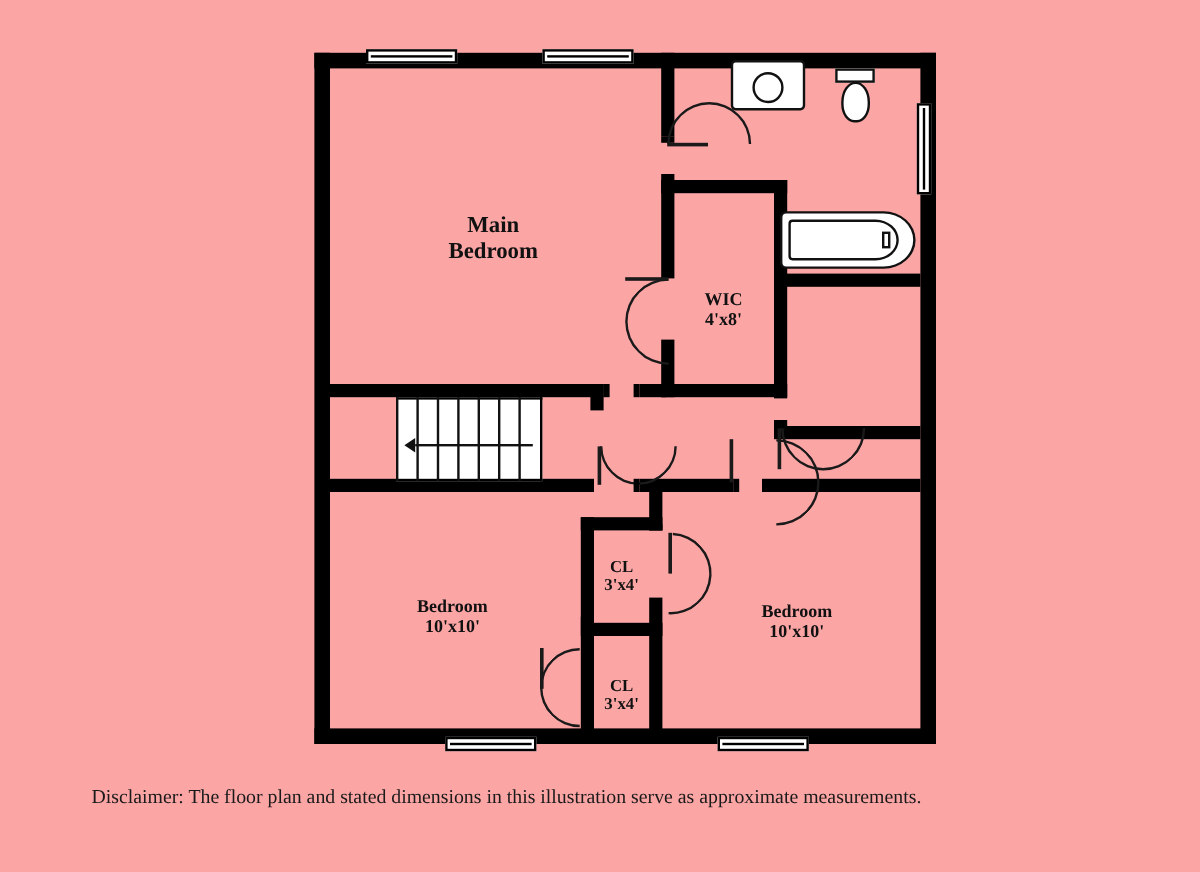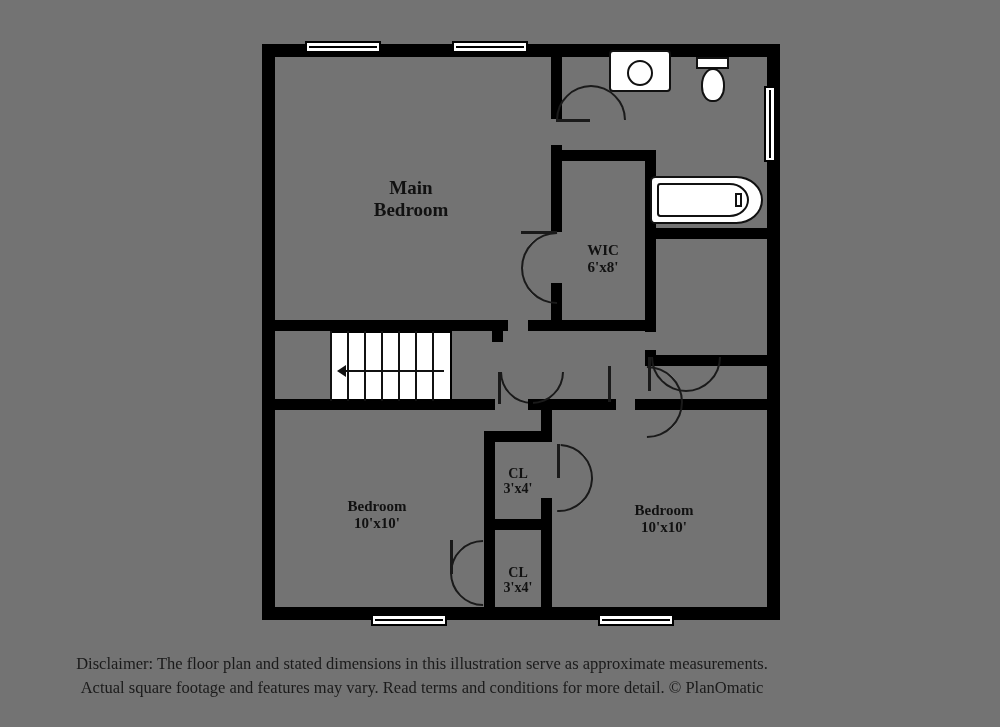--- a/index.html
+++ b/index.html
@@ -4,21 +4,21 @@
 <style>
   html, body {
     margin: 0;
     padding: 0;
     background: #ffffff;
   }
   #page {
     position: relative;
     width: 1000px;
     height: 727px;
-    background: #737373;
+    background: #fca5a5;
     overflow: hidden;
     font-family: "Liberation Serif", serif;
   }
 
   
   .wall {
     position: absolute;
     background: #000000;
   }
   .room-label {
@@ -263,21 +263,21 @@
   <div class="wall" style="left:541px; top:437px; width:11px; height:5px;"></div>
   <div class="wall" style="left:484px; top:514px; width:11px; height:5px;"></div>
 
   <div class="room-label label-lg" style="left:330px; top:156px; width:162px;">
     <span>Main
 Bedroom</span>
   </div>
 
   <div class="room-label label-md" style="left:553px; top:225px; width:100px;">
     <span>WIC</span>
-    <div>6'x8'</div>
+    <div>4'x8'</div>
   </div>
 
 
   <div class="room-label label-md" style="left:296px; top:481px; width:162px;">
     <span>Bedroom</span>
     <div>10'x10'</div>
   </div>
 
   <div class="room-label label-md" style="left:583px; top:485px; width:162px;">
     <span>Bedroom</span>
@@ -288,15 +288,14 @@
     <span>CL</span>
     <div>3'x4'</div>
   </div>
 
   <div class="room-label label-sm" style="left:477px; top:549px; width:82px;">
     <span>CL</span>
     <div>3'x4'</div>
   </div>
 
   <div class="disclaimer" style="top:652px;">Disclaimer: The floor plan and stated dimensions in this illustration serve as approximate measurements.</div>
-  <div class="disclaimer" style="top:676px;">Actual square footage and features may vary. Read terms and conditions for more detail. © PlanOmatic</div>
 
 </div>
 
 </body></html>

